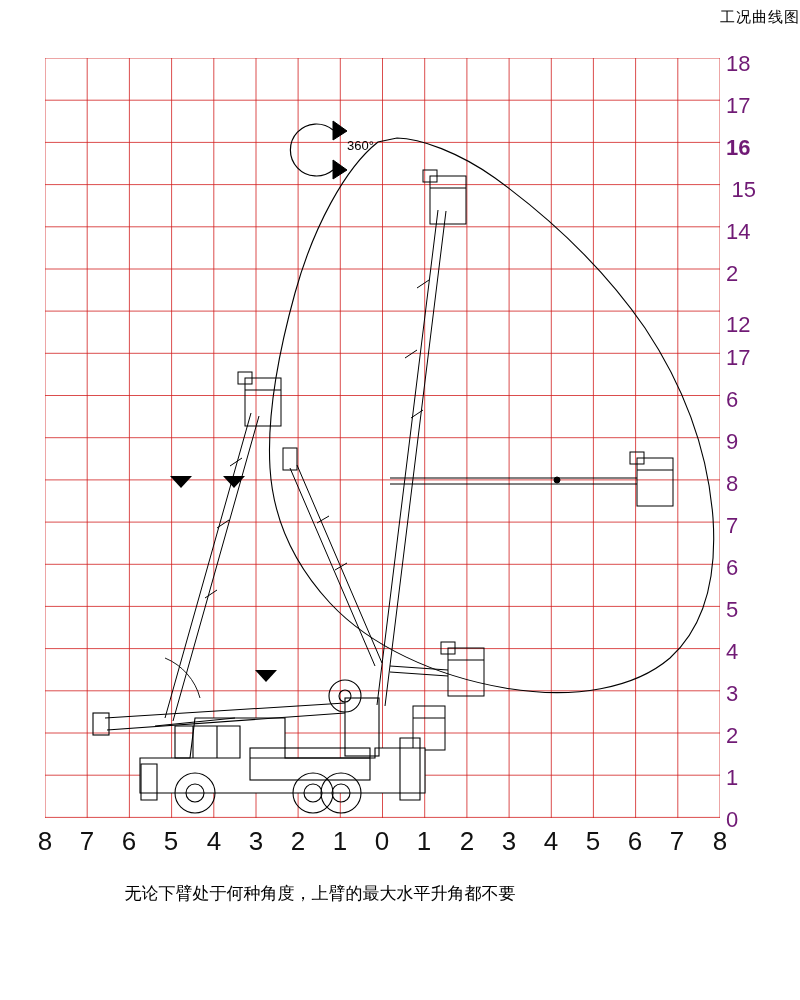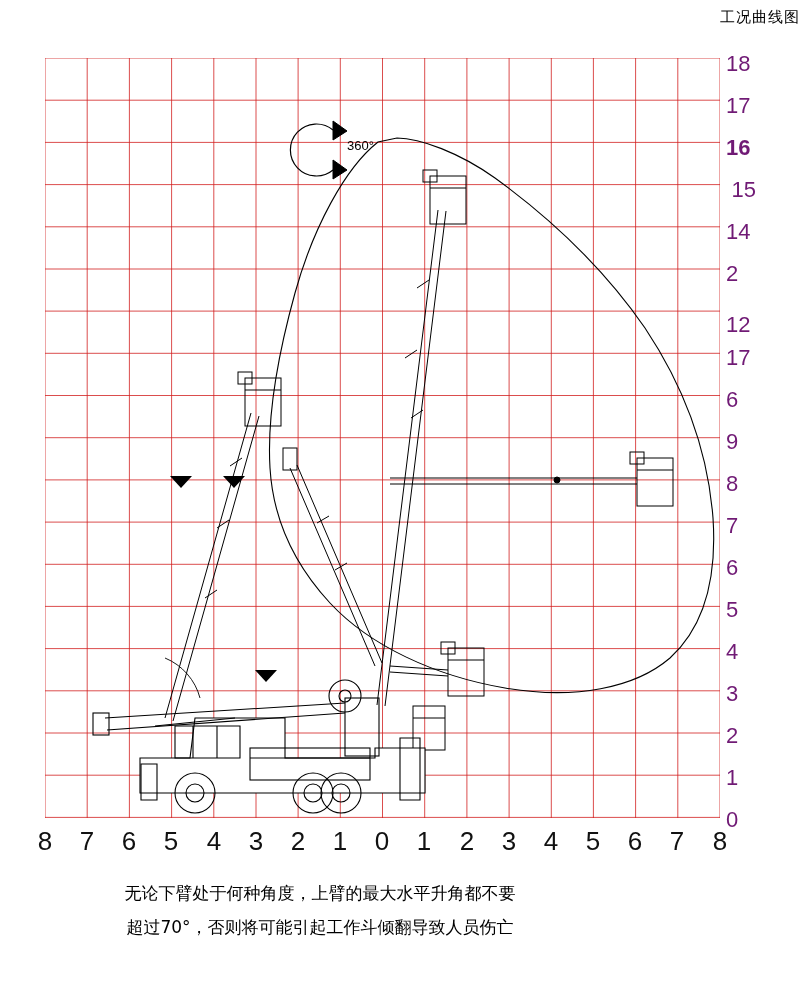--- a/index.html
+++ b/index.html
@@ -304,16 +304,15 @@
     <span style="left:489px;">3</span>
     <span style="left:531px;">4</span>
     <span style="left:573px;">5</span>
     <span style="left:615px;">6</span>
     <span style="left:657px;">7</span>
     <span style="left:700px;">8</span>
   </div>
 
   <div class="caption">
     <div>无论下臂处于何种角度，上臂的最大水平升角都不要</div>
-    <div>超过70°，否则将可能引起工作斗倾翻导致人员伤亡</div>
   </div>
 
 </div>
 
 </body></html>

